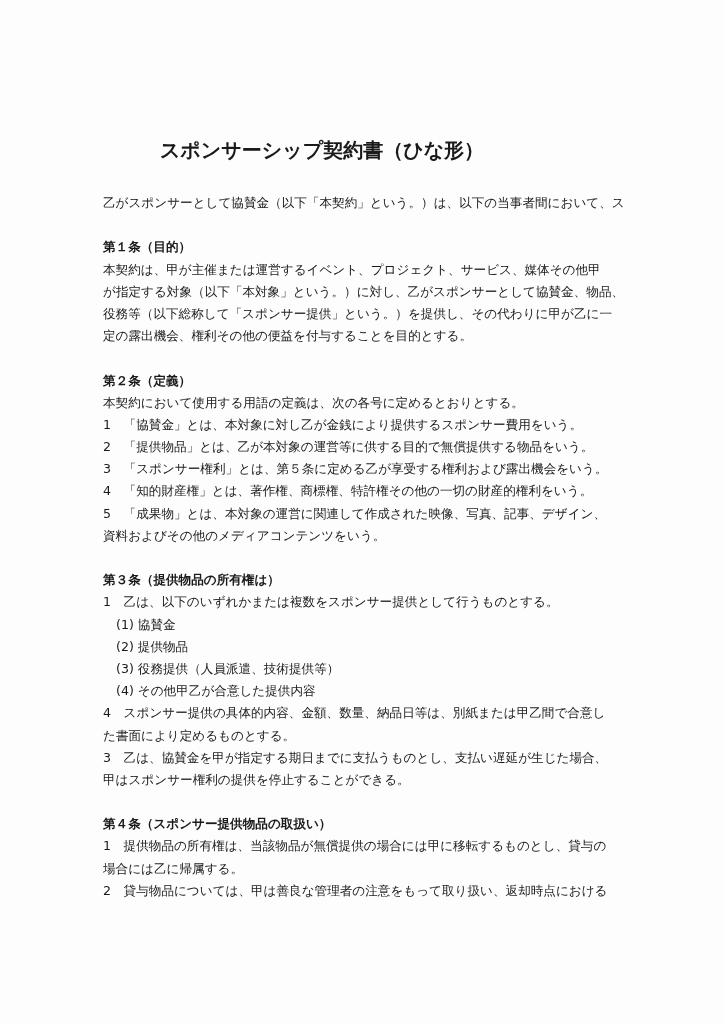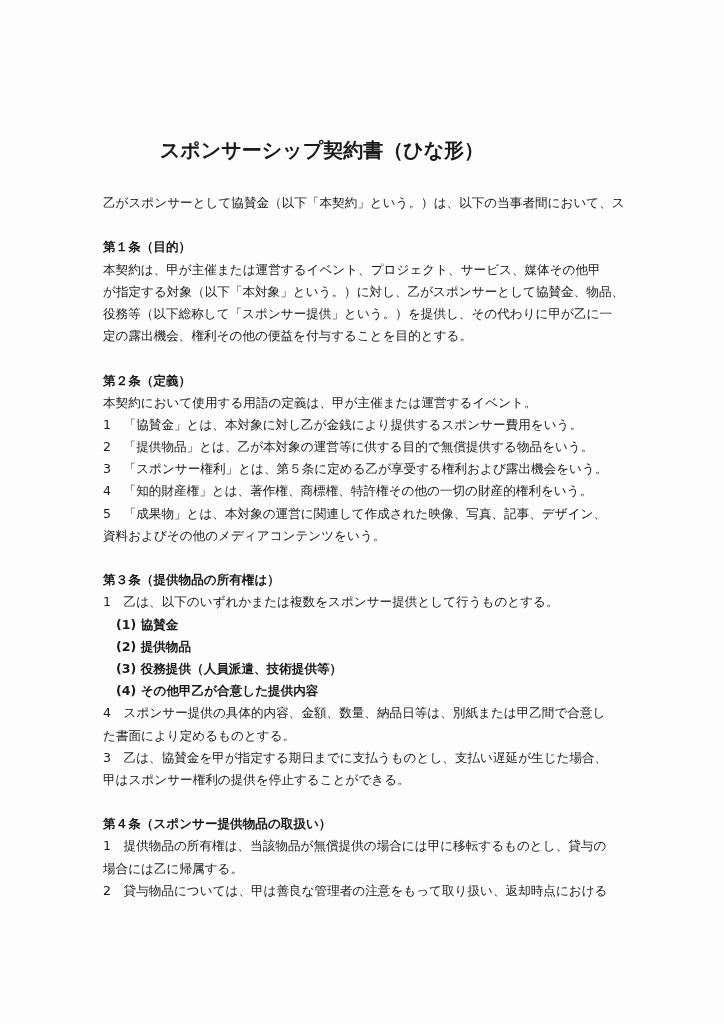--- a/index.html
+++ b/index.html
@@ -49,21 +49,20 @@
     .blank {
       height: 22.2px;
     }
     .heading {
       font-weight: bold;
       white-space: nowrap;
       height: 22.2px;
     }
     .sub {
       padding-left: 13px;
-      font-weight: bold;
     }
   </style>
 </head>
 <body>
 
 <div class="page">
 
   <div class="title">スポンサーシップ契約書（ひな形）</div>
 
   <div class="body">
@@ -77,21 +76,21 @@
       <div class="heading">第１条（目的）</div>
       <div class="line">本契約は、甲が主催または運営するイベント、プロジェクト、サービス、媒体その他甲</div>
       <div class="line">が指定する対象（以下「本対象」という。）に対し、乙がスポンサーとして協賛金、物品、</div>
       <div class="line">役務等（以下総称して「スポンサー提供」という。）を提供し、その代わりに甲が乙に一</div>
       <div class="line">定の露出機会、権利その他の便益を付与することを目的とする。</div>
     </div>
     <div class="blank"></div>
 
     <div>
       <div class="heading">第２条（定義）</div>
-      <div class="line">本契約において使用する用語の定義は、甲が主催または運営するイベント。</div>
+      <div class="line">本契約において使用する用語の定義は、次の各号に定めるとおりとする。</div>
       <div class="line">1　「協賛金」とは、本対象に対し乙が金銭により提供するスポンサー費用をいう。</div>
       <div class="line">2　「提供物品」とは、乙が本対象の運営等に供する目的で無償提供する物品をいう。</div>
       <div class="line">3　「スポンサー権利」とは、第５条に定める乙が享受する権利および露出機会をいう。</div>
       <div class="line">4　「知的財産権」とは、著作権、商標権、特許権その他の一切の財産的権利をいう。</div>
       <div class="line">5　「成果物」とは、本対象の運営に関連して作成された映像、写真、記事、デザイン、</div>
       <div class="line">資料およびその他のメディアコンテンツをいう。</div>
     </div>
     <div class="blank"></div>
 
     <div>

